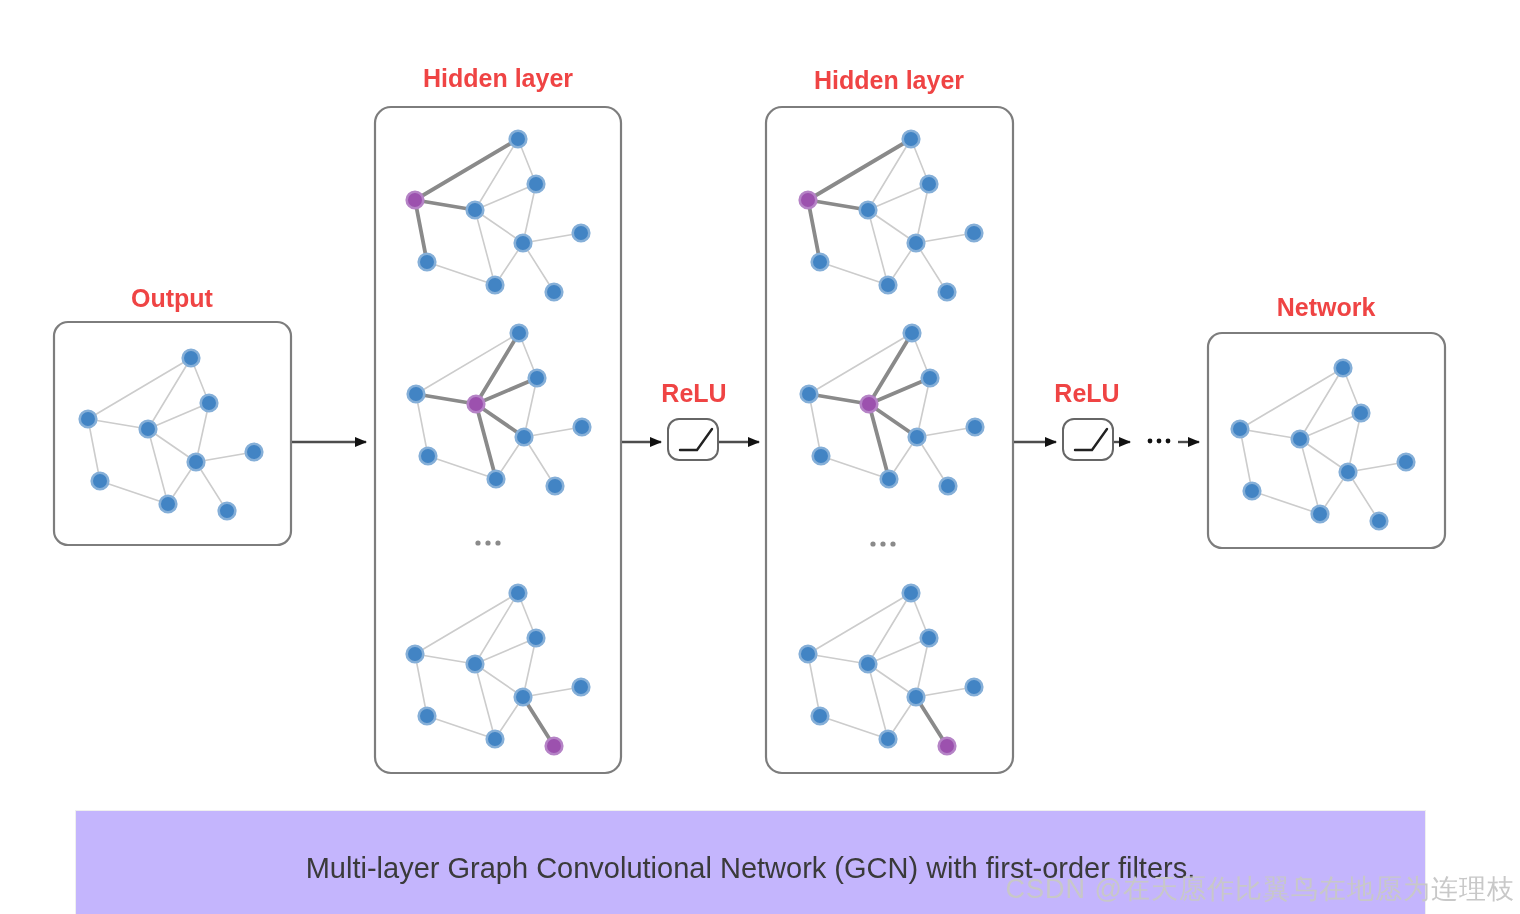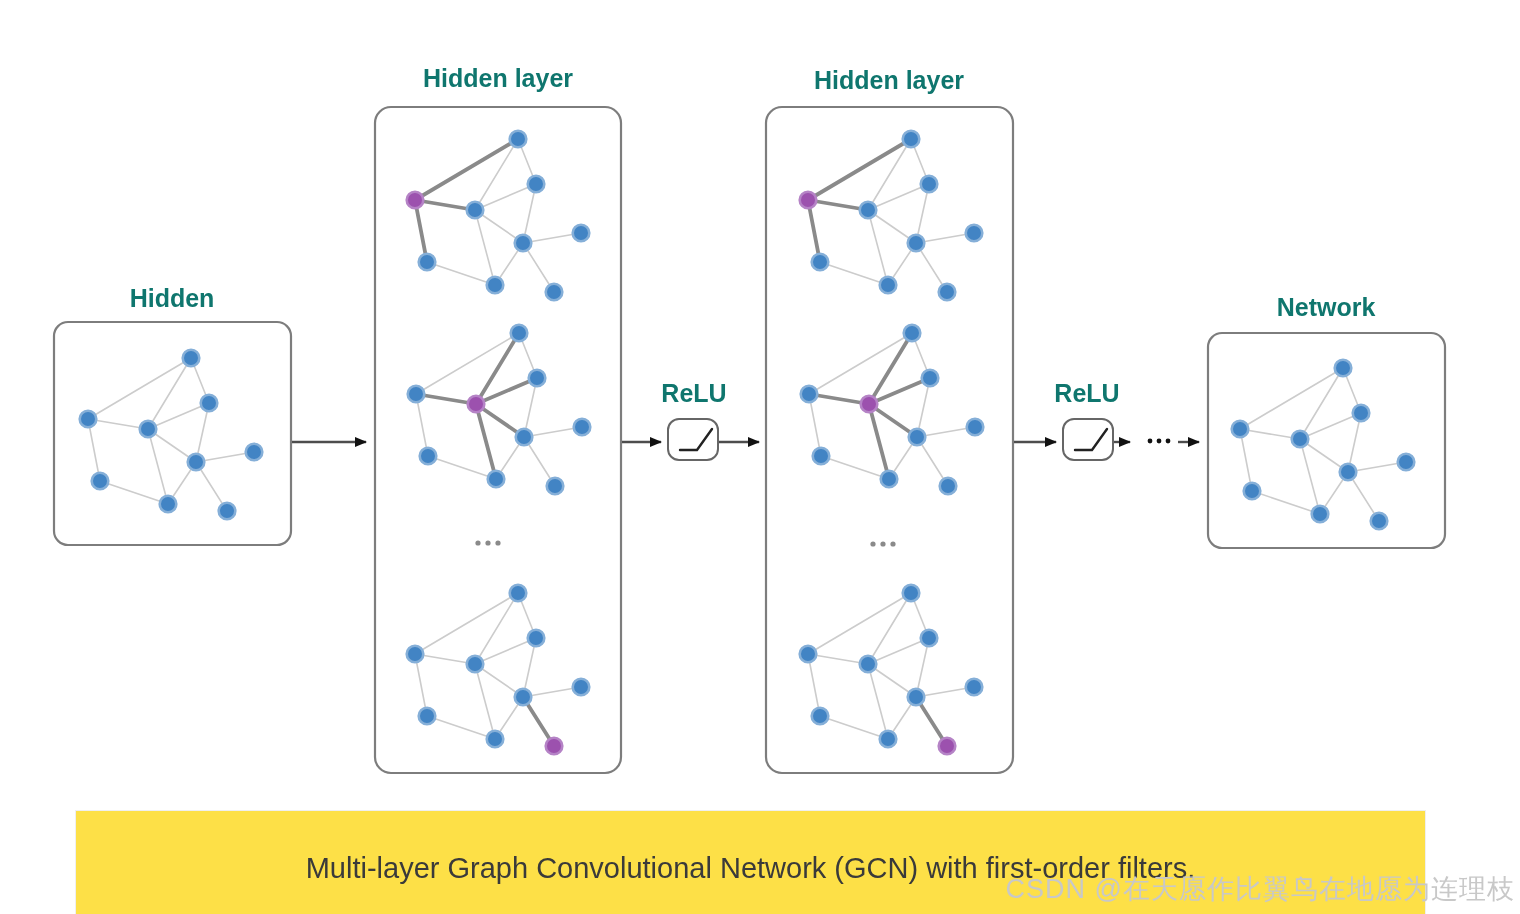--- a/index.html
+++ b/index.html
@@ -1,22 +1,22 @@
 <!DOCTYPE html>
 <html><head>
 <meta charset="utf-8">
 <style>
   html,body{margin:0;padding:0;background:#ffffff;}
   #stage{position:relative;width:1520px;height:914px;background:#ffffff;overflow:hidden;
          font-family:"Liberation Sans",sans-serif;}
   #diagram-svg{position:absolute;left:0;top:0;z-index:0;}
-  .lbl{position:absolute;transform:translateX(-50%);font-weight:600;color:#0f766e;
+  .lbl{position:absolute;transform:translateX(-50%);font-weight:600;color:#ef4444;
        font-size:25px;white-space:nowrap;z-index:2;}
   #caption-panel{position:absolute;left:75px;top:810px;width:1351px;height:104px;
-       background:#fde047;border:1px solid #efefef;border-bottom:none;box-sizing:border-box;z-index:1;}
+       background:#c4b5fd;border:1px solid #efefef;border-bottom:none;box-sizing:border-box;z-index:1;}
   #caption-text{position:relative;z-index:3;margin:0;padding-top:41px;text-align:center;
        font-size:29px;color:#3a3a3a;font-weight:400;}
   #watermark{position:absolute;top:871px;right:5px;z-index:2;font-size:27px;color:#c8c8c8;
        white-space:nowrap;letter-spacing:1px;}
 </style>
 </head>
 <body>
 
 <div id="stage">
 
@@ -242,21 +242,21 @@
         <circle cx="1240" cy="429" r="8.3" fill="#4284c4" stroke="#85afd8" stroke-width="2.6"></circle>
         <circle cx="1300" cy="439" r="8.3" fill="#4284c4" stroke="#85afd8" stroke-width="2.6"></circle>
         <circle cx="1406" cy="462" r="8.3" fill="#4284c4" stroke="#85afd8" stroke-width="2.6"></circle>
         <circle cx="1348" cy="472" r="8.3" fill="#4284c4" stroke="#85afd8" stroke-width="2.6"></circle>
         <circle cx="1252" cy="491" r="8.3" fill="#4284c4" stroke="#85afd8" stroke-width="2.6"></circle>
         <circle cx="1320" cy="514" r="8.3" fill="#4284c4" stroke="#85afd8" stroke-width="2.6"></circle>
         <circle cx="1379" cy="521" r="8.3" fill="#4284c4" stroke="#85afd8" stroke-width="2.6"></circle>
       </g>
     </svg>
 
-  <div class="lbl" style="left:172px;top:284px;">Hidden</div>
+  <div class="lbl" style="left:172px;top:284px;">Output</div>
   <div class="lbl" style="left:498px;top:64px;">Hidden layer</div>
   <div class="lbl" style="left:889px;top:66px;">Hidden layer</div>
   <div class="lbl" style="left:694px;top:379px;">ReLU</div>
   <div class="lbl" style="left:1087px;top:379px;">ReLU</div>
   <div class="lbl" style="left:1326px;top:293px;">Network</div>
 
   <div id="watermark">CSDN @在天愿作比翼鸟在地愿为连理枝</div>
 
   <div id="caption-panel">
     <p id="caption-text">Multi-layer Graph Convolutional Network (GCN) with first-order filters.</p>

